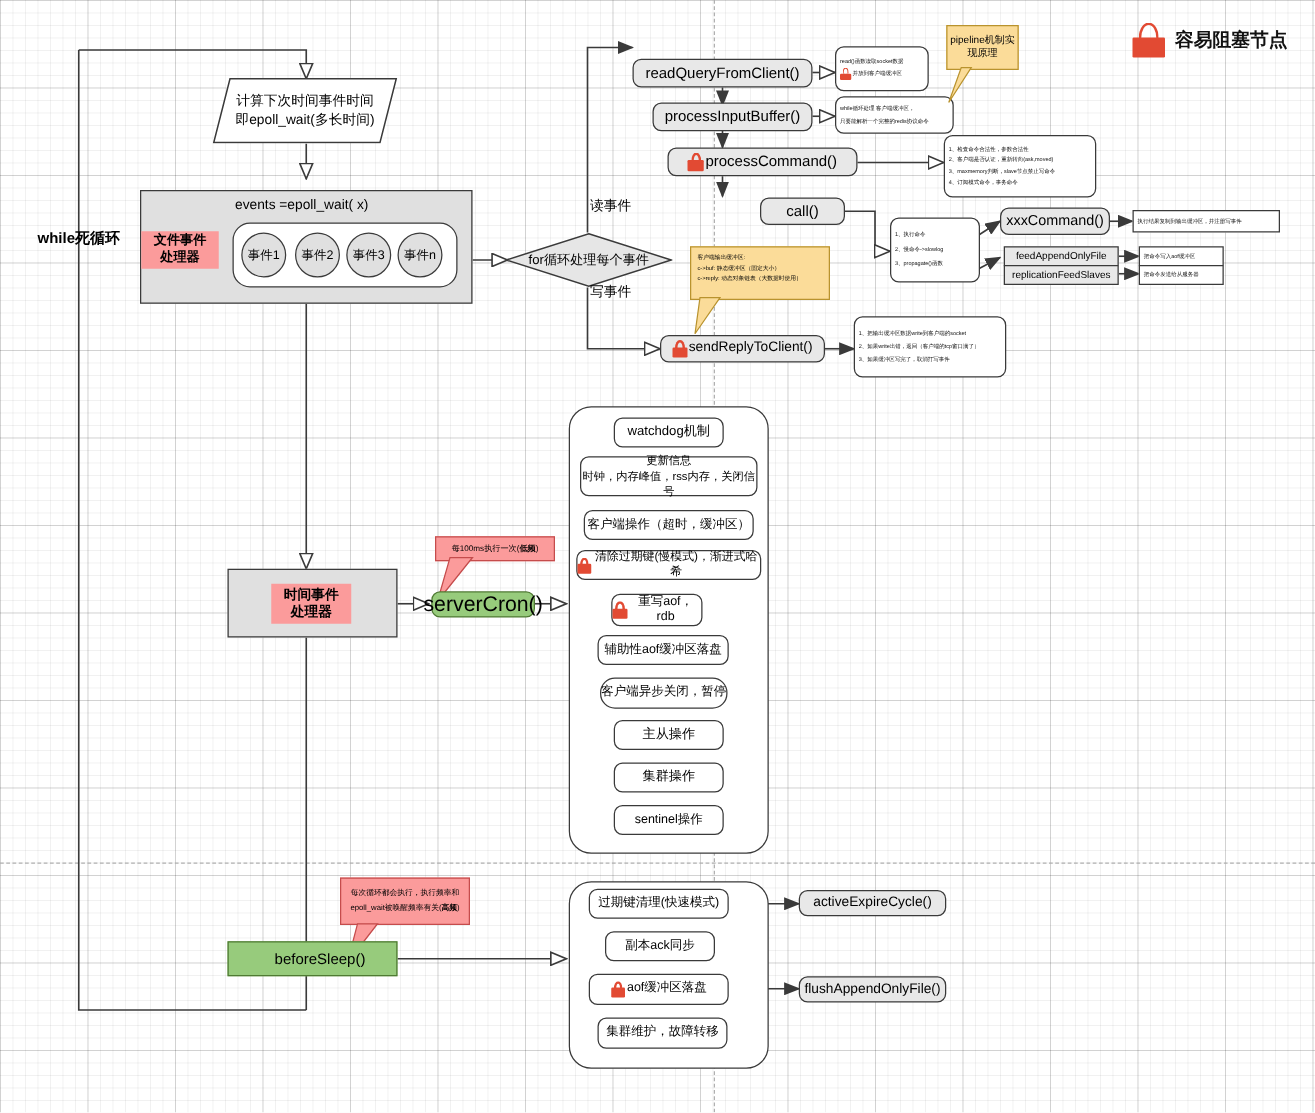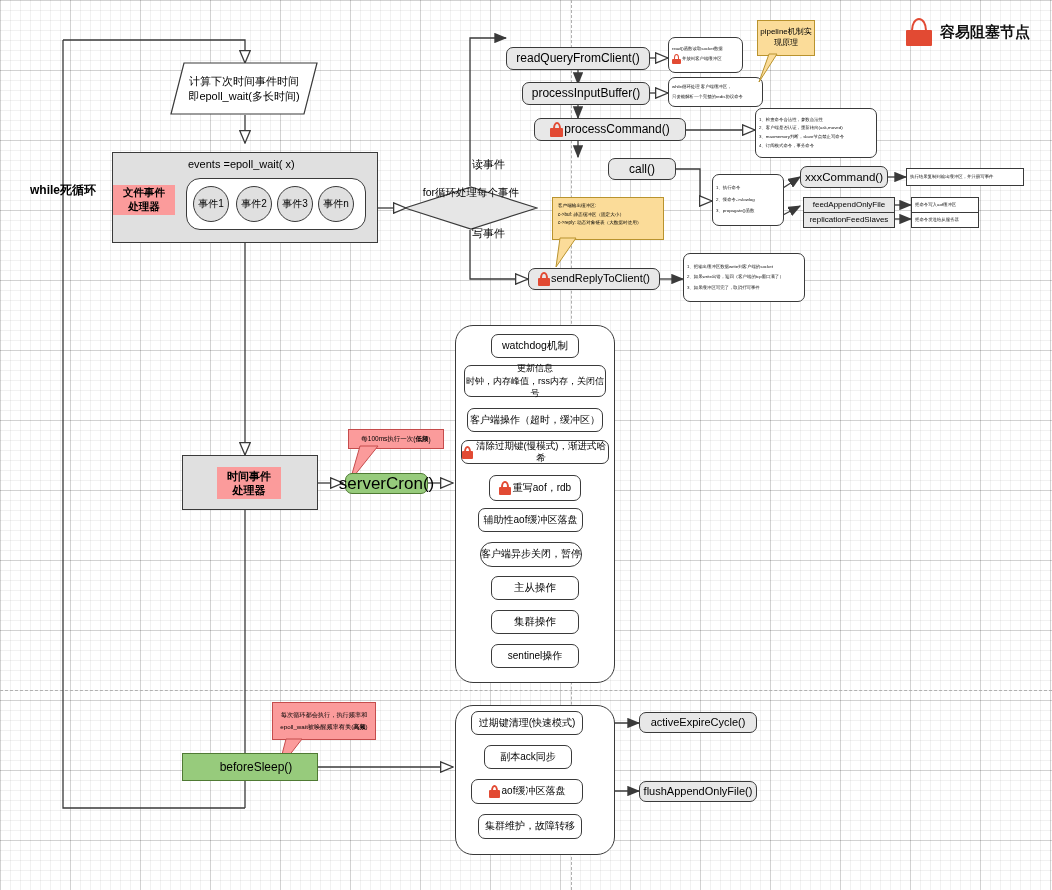--- a/index.html
+++ b/index.html
@@ -53,21 +53,21 @@
     position:absolute;box-sizing:border-box;
     border:1px solid #3a3a3a;background:#ffffff;border-radius:14px;
   }
   .circle{
     position:absolute;box-sizing:border-box;
     border:1px solid #3a3a3a;background:#e0e0e0;border-radius:50%;
     display:flex;align-items:center;justify-content:center;font-size:10px;
   }
   .diamond{
     position:absolute;box-sizing:border-box;
-    display:flex;align-items:flex-start;justify-content:center;
+    display:flex;align-items:center;justify-content:center;
     font-size:11px;color:#000;
   }
   .para{
     position:absolute;box-sizing:border-box;
     display:flex;align-items:center;justify-content:center;
     text-align:center;font-size:11px;
   }
   .lbl{
     position:absolute;font-size:11px;color:#000;white-space:pre;
   }
@@ -339,21 +339,21 @@
   <div class="node rounded white" style="left:467px;top:408px;width:136px;height:24px;font-size:10px;">
     <span>客户端操作（超时，缓冲区）</span>
   </div>
   <div class="node rounded white" style="left:461px;top:440px;width:148px;height:24px;font-size:9.5px;gap:1px;">
     <span class="lock" style="width:11px;height:13px;flex:0 0 auto;">
       <span class="shackle" style="border-width:2px;"></span>
         <span class="body"></span>
     </span>
     <span>清除过期键(慢模式)，渐进式哈希</span>
   </div>
-  <div class="node rounded white" style="left:489px;top:475px;width:92px;height:26px;font-size:10px;gap:2px;">
+  <div class="node rounded white" style="left:489px;top:475px;width:73px;height:26px;font-size:10px;gap:2px;">
     <span class="lock" style="width:12px;height:14px;flex:0 0 auto;">
       <span class="shackle" style="border-width:2px;"></span>
         <span class="body"></span>
     </span>
     <span>重写aof，rdb</span>
   </div>
   <div class="node rounded white" style="left:478px;top:508px;width:105px;height:24px;font-size:10px;">
     <span>辅助性aof缓冲区落盘</span>
   </div>
   <div class="node rounded white" style="left:480px;top:542px;width:102px;height:25px;font-size:10px;border-radius:12px;">

